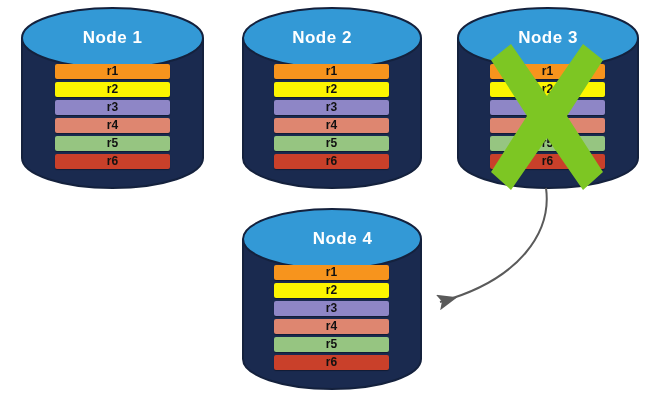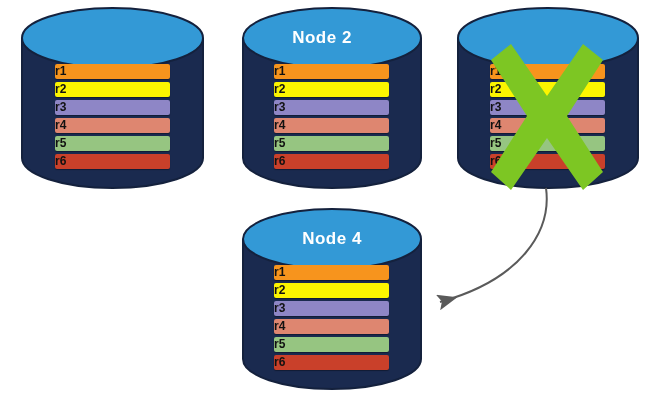--- a/index.html
+++ b/index.html
@@ -52,21 +52,21 @@
   }
   .record-bar {
     height: 15px;
     margin-bottom: 3px;
     border-radius: 2px;
     color: #111111;
     font-family: "Liberation Sans", sans-serif;
     font-weight: bold;
     font-size: 12px;
     line-height: 15px;
-    text-align: left;
+    text-align: center;
     box-shadow: 0 1px 1px rgba(0,0,0,0.35);
   }
   .record-bar:last-child {
     margin-bottom: 4px;
   }
   .x-mark {
     position: absolute;
     pointer-events: none;
   }
   .arrow-layer {
@@ -83,20 +83,21 @@
 <body>
 
 <div id="diagram-canvas">
 
   <div class="node" style="left:22px; top:8px; width:181px; height:180px;">
     <svg class="node-svg" width="181" height="180" viewBox="0 0 181 180">
       <path d="M0,30 L0,150 A90.5,30 0 0,0 181,150 L181,30 Z" fill="#1A2A4F"></path>
       <path d="M0,30 L0,150 A90.5,30 0 0,0 181,150 L181,30" fill="none" stroke="#14213D" stroke-width="2"></path>
       <ellipse cx="90.5" cy="30" rx="90.5" ry="30" fill="#3399D6" stroke="#14213D" stroke-width="2"></ellipse>
     </svg>
+    <div class="node-title" style="top:20px;">Node  1</div>
     <div class="records" style="left:33px; top:56px; width:115px;">
       <div class="record-bar" style="background:#F7941D;">r1</div>
       <div class="record-bar" style="background:#FCF500;">r2</div>
       <div class="record-bar" style="background:#8E86C6;">r3</div>
       <div class="record-bar" style="background:#DE8670;">r4</div>
       <div class="record-bar" style="background:#96C581;">r5</div>
       <div class="record-bar" style="background:#C9402A;">r6</div>
     </div>
   </div>
 
@@ -116,34 +117,35 @@
       <div class="record-bar" style="background:#C9402A;">r6</div>
     </div>
   </div>
 
   <div class="node" style="left:458px; top:8px; width:180px; height:180px;">
     <svg class="node-svg" width="180" height="180" viewBox="0 0 180 180">
       <path d="M0,30 L0,150 A90,30 0 0,0 180,150 L180,30 Z" fill="#1A2A4F"></path>
       <path d="M0,30 L0,150 A90,30 0 0,0 180,150 L180,30" fill="none" stroke="#14213D" stroke-width="2"></path>
       <ellipse cx="90" cy="30" rx="90" ry="30" fill="#3399D6" stroke="#14213D" stroke-width="2"></ellipse>
     </svg>
+    <div class="node-title" style="top:20px;">Node  3</div>
     <div class="records" style="left:32px; top:56px; width:115px;">
       <div class="record-bar" style="background:#F7941D;">r1</div>
       <div class="record-bar" style="background:#FCF500;">r2</div>
       <div class="record-bar" style="background:#8E86C6;">r3</div>
       <div class="record-bar" style="background:#DE8670;">r4</div>
       <div class="record-bar" style="background:#96C581;">r5</div>
       <div class="record-bar" style="background:#C9402A;">r6</div>
     </div>
     <svg class="x-mark" style="left:33px; top:36px;" width="112" height="146" viewBox="0 0 112 146">
       <path d="M20,0 L56,52 L92,0 L112,16 L76,72 L112,128 L92,146 L56,94 L20,146 L0,128 L36,72 L0,16 Z" fill="#7DC623"></path>
     </svg>
   </div>
 
-  <div class="node" style="left:243px; top:209px; width:178px; height:180px;">
+  <div class="node" style="left:243px; top:209px; width:178px; height:180px;padding-left:21px;">
     <svg class="node-svg" width="178" height="180" viewBox="0 0 178 180">
       <path d="M0,30 L0,150 A89,30 0 0,0 178,150 L178,30 Z" fill="#1A2A4F"></path>
       <path d="M0,30 L0,150 A89,30 0 0,0 178,150 L178,30" fill="none" stroke="#14213D" stroke-width="2"></path>
       <ellipse cx="89" cy="30" rx="89" ry="30" fill="#3399D6" stroke="#14213D" stroke-width="2"></ellipse>
     </svg>
     <div class="node-title" style="top:20px;">Node  4</div>
     <div class="records" style="left:31px; top:56px; width:115px;">
       <div class="record-bar" style="background:#F7941D;">r1</div>
       <div class="record-bar" style="background:#FCF500;">r2</div>
       <div class="record-bar" style="background:#8E86C6;">r3</div>

